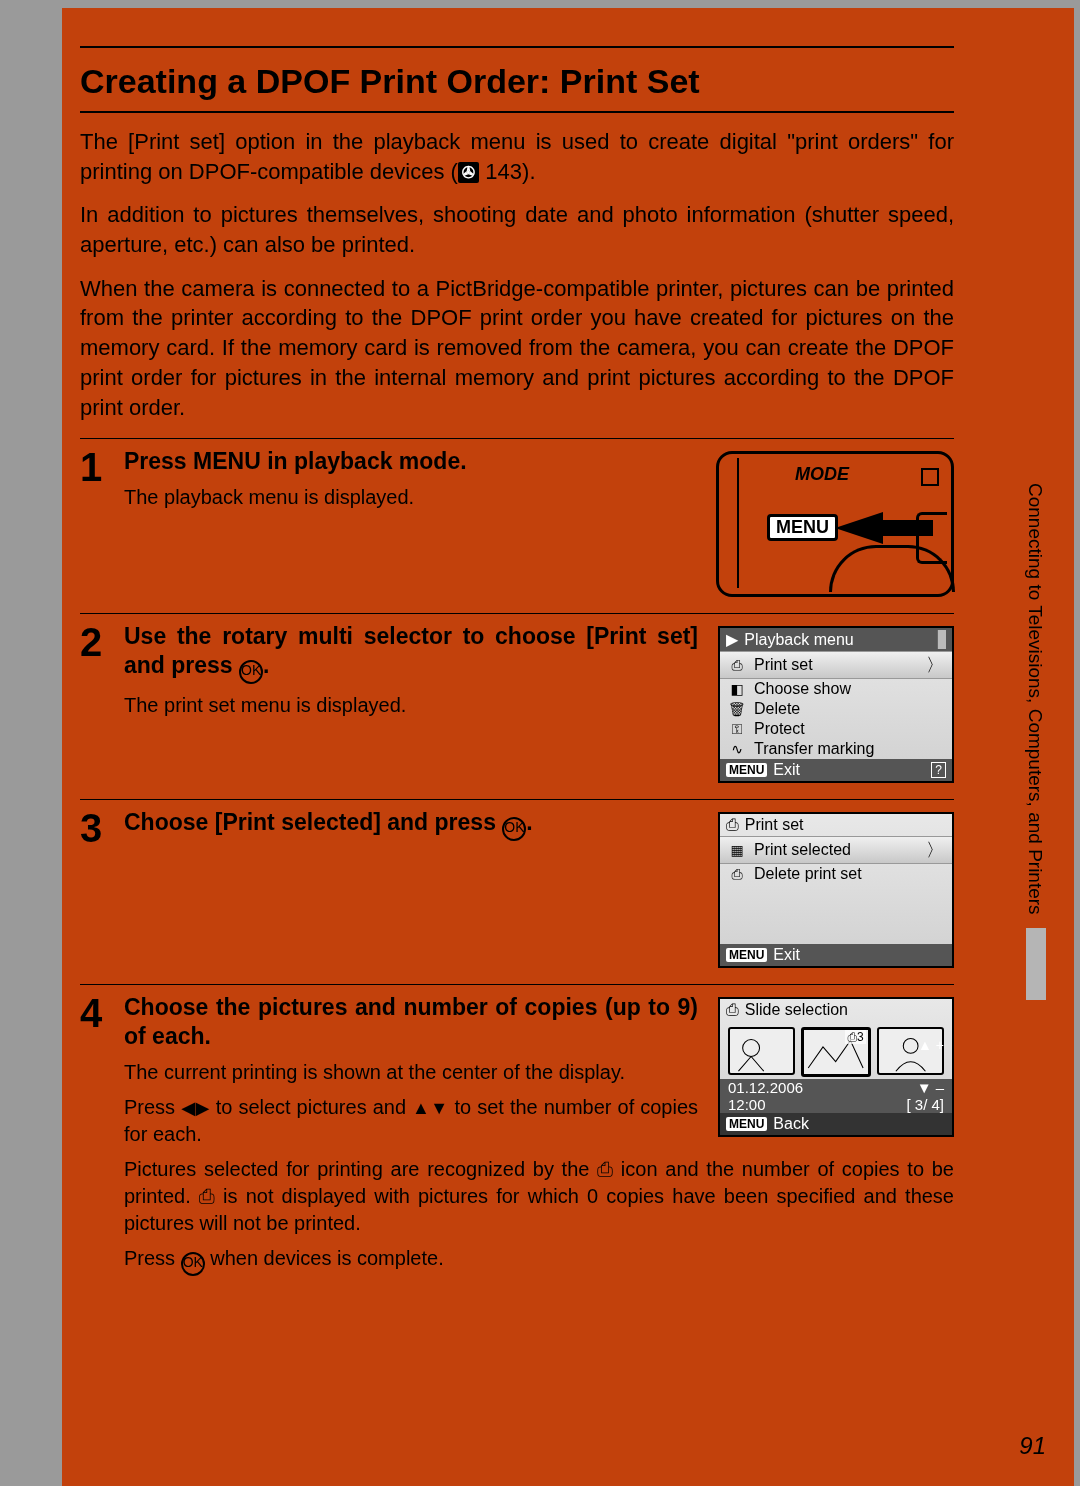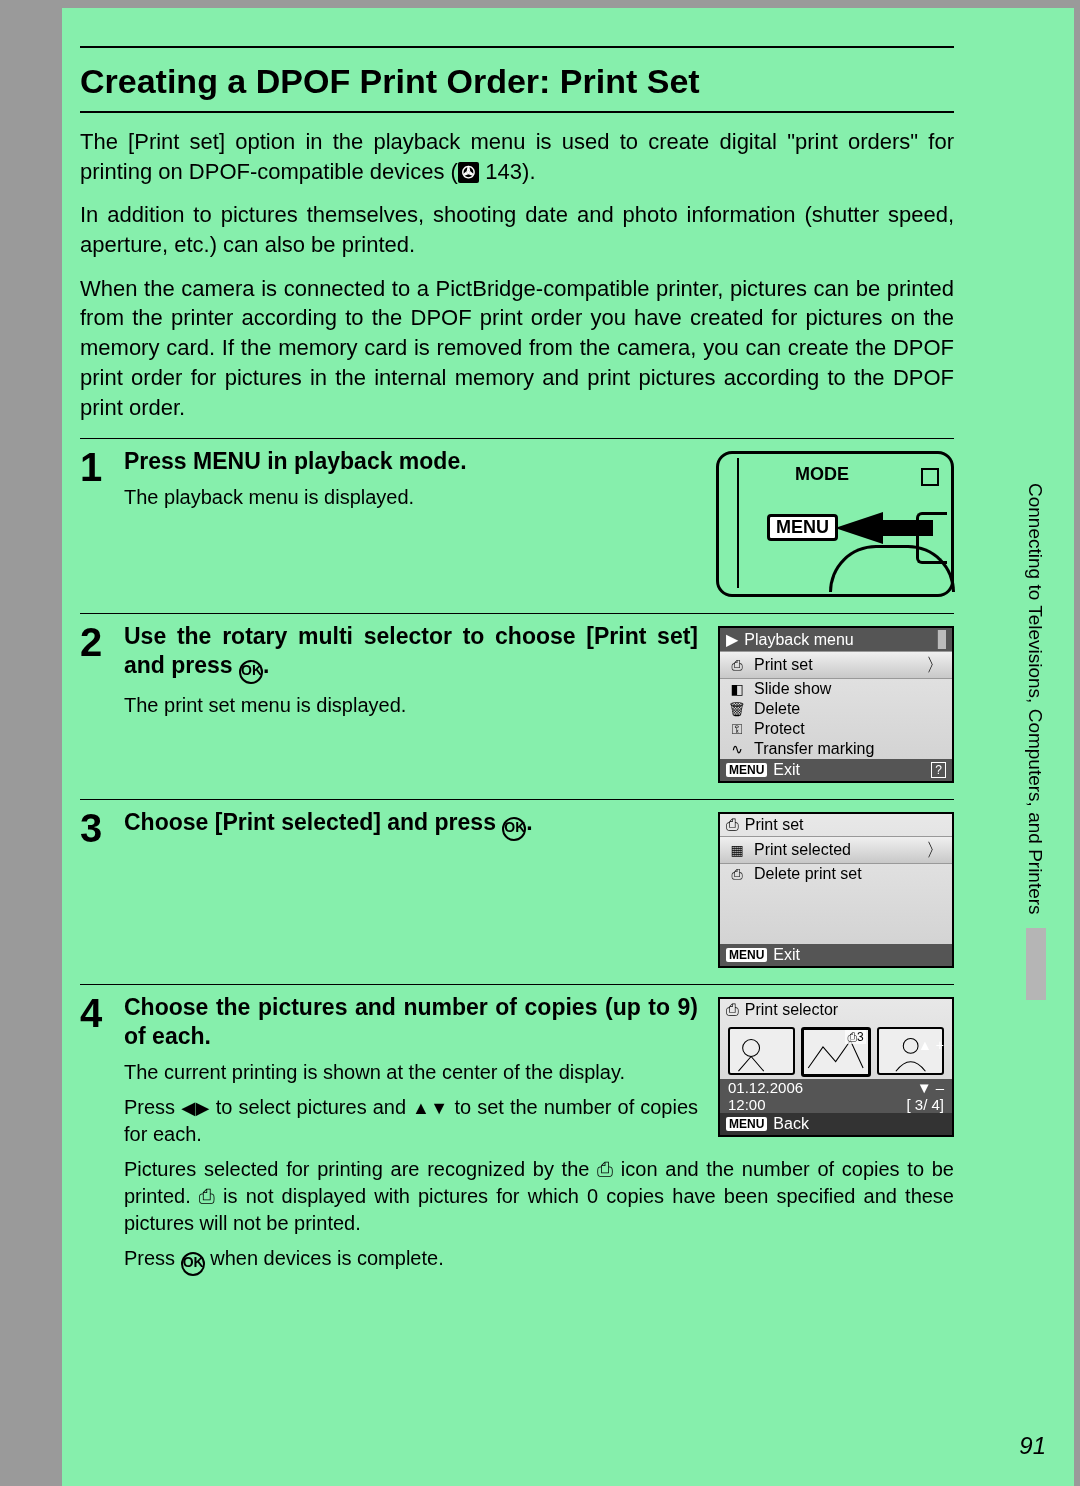--- a/index.html
+++ b/index.html
@@ -9,21 +9,21 @@
     background:#9a9a9a;
     font-family:Arial,Helvetica,sans-serif;
     position:relative;
     color:#000;
   }
   
   .page{
     position:absolute;
     left:62px; top:8px;
     width:1012px; height:1478px;
-    background:#86efac;
+    background:#c2410c;
     box-sizing:border-box;
     padding-left:32px;
   }
   .content{
     position:absolute;
     left:18px; top:38px; right:120px; bottom:0;
   }
   hr.rule{
     border:none;border-top:2px solid #000;margin:0;
   }
@@ -39,21 +39,21 @@
     margin:14px 0 8px 0;
   }
   .cref{display:inline-block;background:#000;color:#fff;font-size:16px;font-weight:bold;padding:0 4px;border-radius:2px;vertical-align:1px;}
   .step-sep{border:none;border-top:1.5px solid #000;margin:16px 0 8px 0;}
   .step{display:flex;align-items:flex-start;margin-bottom:0;}
   .stepnum{font-size:40px;font-weight:bold;width:44px;line-height:1;margin-top:0;}
   .stepbody{flex:1;margin-right:16px;}
   .steptitle{font-size:23px;font-weight:bold;text-align:justify;line-height:1.25;}
   .stepdesc{font-size:20px;line-height:1.35;margin-top:8px;text-align:justify;}
   .menuword{font-family:Arial;font-weight:900;}
-  .ok{display:inline-block;border:2px solid #000;border-radius:50%;font-size:14px;font-weight:bold;line-height:16px;width:20px;height:20px;text-align:center;vertical-align:-2px;}
+  .ok{display:inline-block;border:2px solid #000;border-radius:50%;font-size:14px;font-weight:normal;line-height:16px;width:20px;height:20px;text-align:center;vertical-align:-2px;}
   .tri{font-size:18px;}
   
   .sidetab{
     position:absolute;
     right:28px; top:475px;
     writing-mode:vertical-rl;
     font-size:19px;
   }
   .sidetab .blk{
     display:inline-block;width:20px;height:72px;background:#b5b5b5;
@@ -63,21 +63,21 @@
     position:absolute;right:28px;bottom:26px;
     font-style:italic;font-size:24px;font-weight:normal;
   }
   
   .illus{flex:0 0 240px;}
   .camera-box{
     width:232px;height:140px;border:3px solid #000;border-radius:16px;
     position:relative;margin-top:4px;margin-left:auto;
   }
   .camera-inner{position:absolute;left:18px;top:4px;right:6px;bottom:6px;border-left:2px solid #000;}
-  .mode-lbl{position:absolute;top:6px;left:56px;font-size:18px;font-weight:bold;}
+  .mode-lbl{position:absolute;top:6px;left:56px;font-size:18px;font-weight:bold;font-style:italic;}
   .square{position:absolute;right:6px;top:10px;width:14px;height:14px;border:2px solid #000;}
   .menu-btn{position:absolute;left:28px;top:56px;border:3px solid #000;border-radius:4px;padding:0 6px;font-weight:900;font-size:18px;background:#fff;}
   .arrow{
     position:absolute;left:96px;top:54px;width:0;height:0;
     border-top:16px solid transparent;border-bottom:16px solid transparent;
     border-right:48px solid #000;
   }
   .arrowtail{position:absolute;left:144px;top:62px;width:50px;height:16px;background:#000;}
   .flash{position:absolute;right:-2px;top:54px;width:28px;height:46px;border:3px solid #000;border-right:none;border-radius:6px 0 0 6px;}
   .wheel{position:absolute;left:90px;bottom:-4px;width:120px;height:44px;border:3px solid #000;border-bottom:none;border-radius:80px 80px 0 0;}
@@ -168,21 +168,21 @@
             <span class="scrollbar"></span>
           </div>
           <div class="lcd-list">
             <div class="lcd-row sel">
                 <span class="icn">⎙</span>
                 <span>Print set</span>
                 <span class="chev">〉</span>
               </div>
             <div class="lcd-row">
                 <span class="icn">◧</span>
-                <span>Slide show</span>
+                <span>Choose show</span>
               </div>
             <div class="lcd-row">
                 <span class="icn">🗑</span>
                 <span>Delete</span>
               </div>
             <div class="lcd-row">
                 <span class="icn">⚿</span>
                 <span>Protect</span>
               </div>
             <div class="lcd-row">
@@ -240,21 +240,21 @@
         <div class="steptitle">Choose the pictures and number of copies (up to 9) of each.</div>
         <div class="stepdesc">The current printing is shown at the center of the display.</div>
         <div class="stepdesc">
           <span>Press </span><span class="tri">◀▶</span><span> to select pictures and </span><span class="tri">▲▼</span><span> to set the number of copies for each.</span>
         </div>
       </div>
       <div class="illus">
         <div class="lcd">
           <div class="lcd-hdr lt">
             <span>⎙</span>
-            <span>Print selector</span>
+            <span>Slide selection</span>
           </div>
           <div class="thumbs">
             <div class="thumb">
               <svg viewBox="0 0 60 44">
                   <circle cx="20" cy="18" r="8" fill="none" stroke="#000"></circle>
                   <path d="M8 40 L20 26 L32 40" fill="none" stroke="#000"></path>
                 </svg>
             </div>
             <div class="thumb sel">
               <svg viewBox="0 0 60 44">

